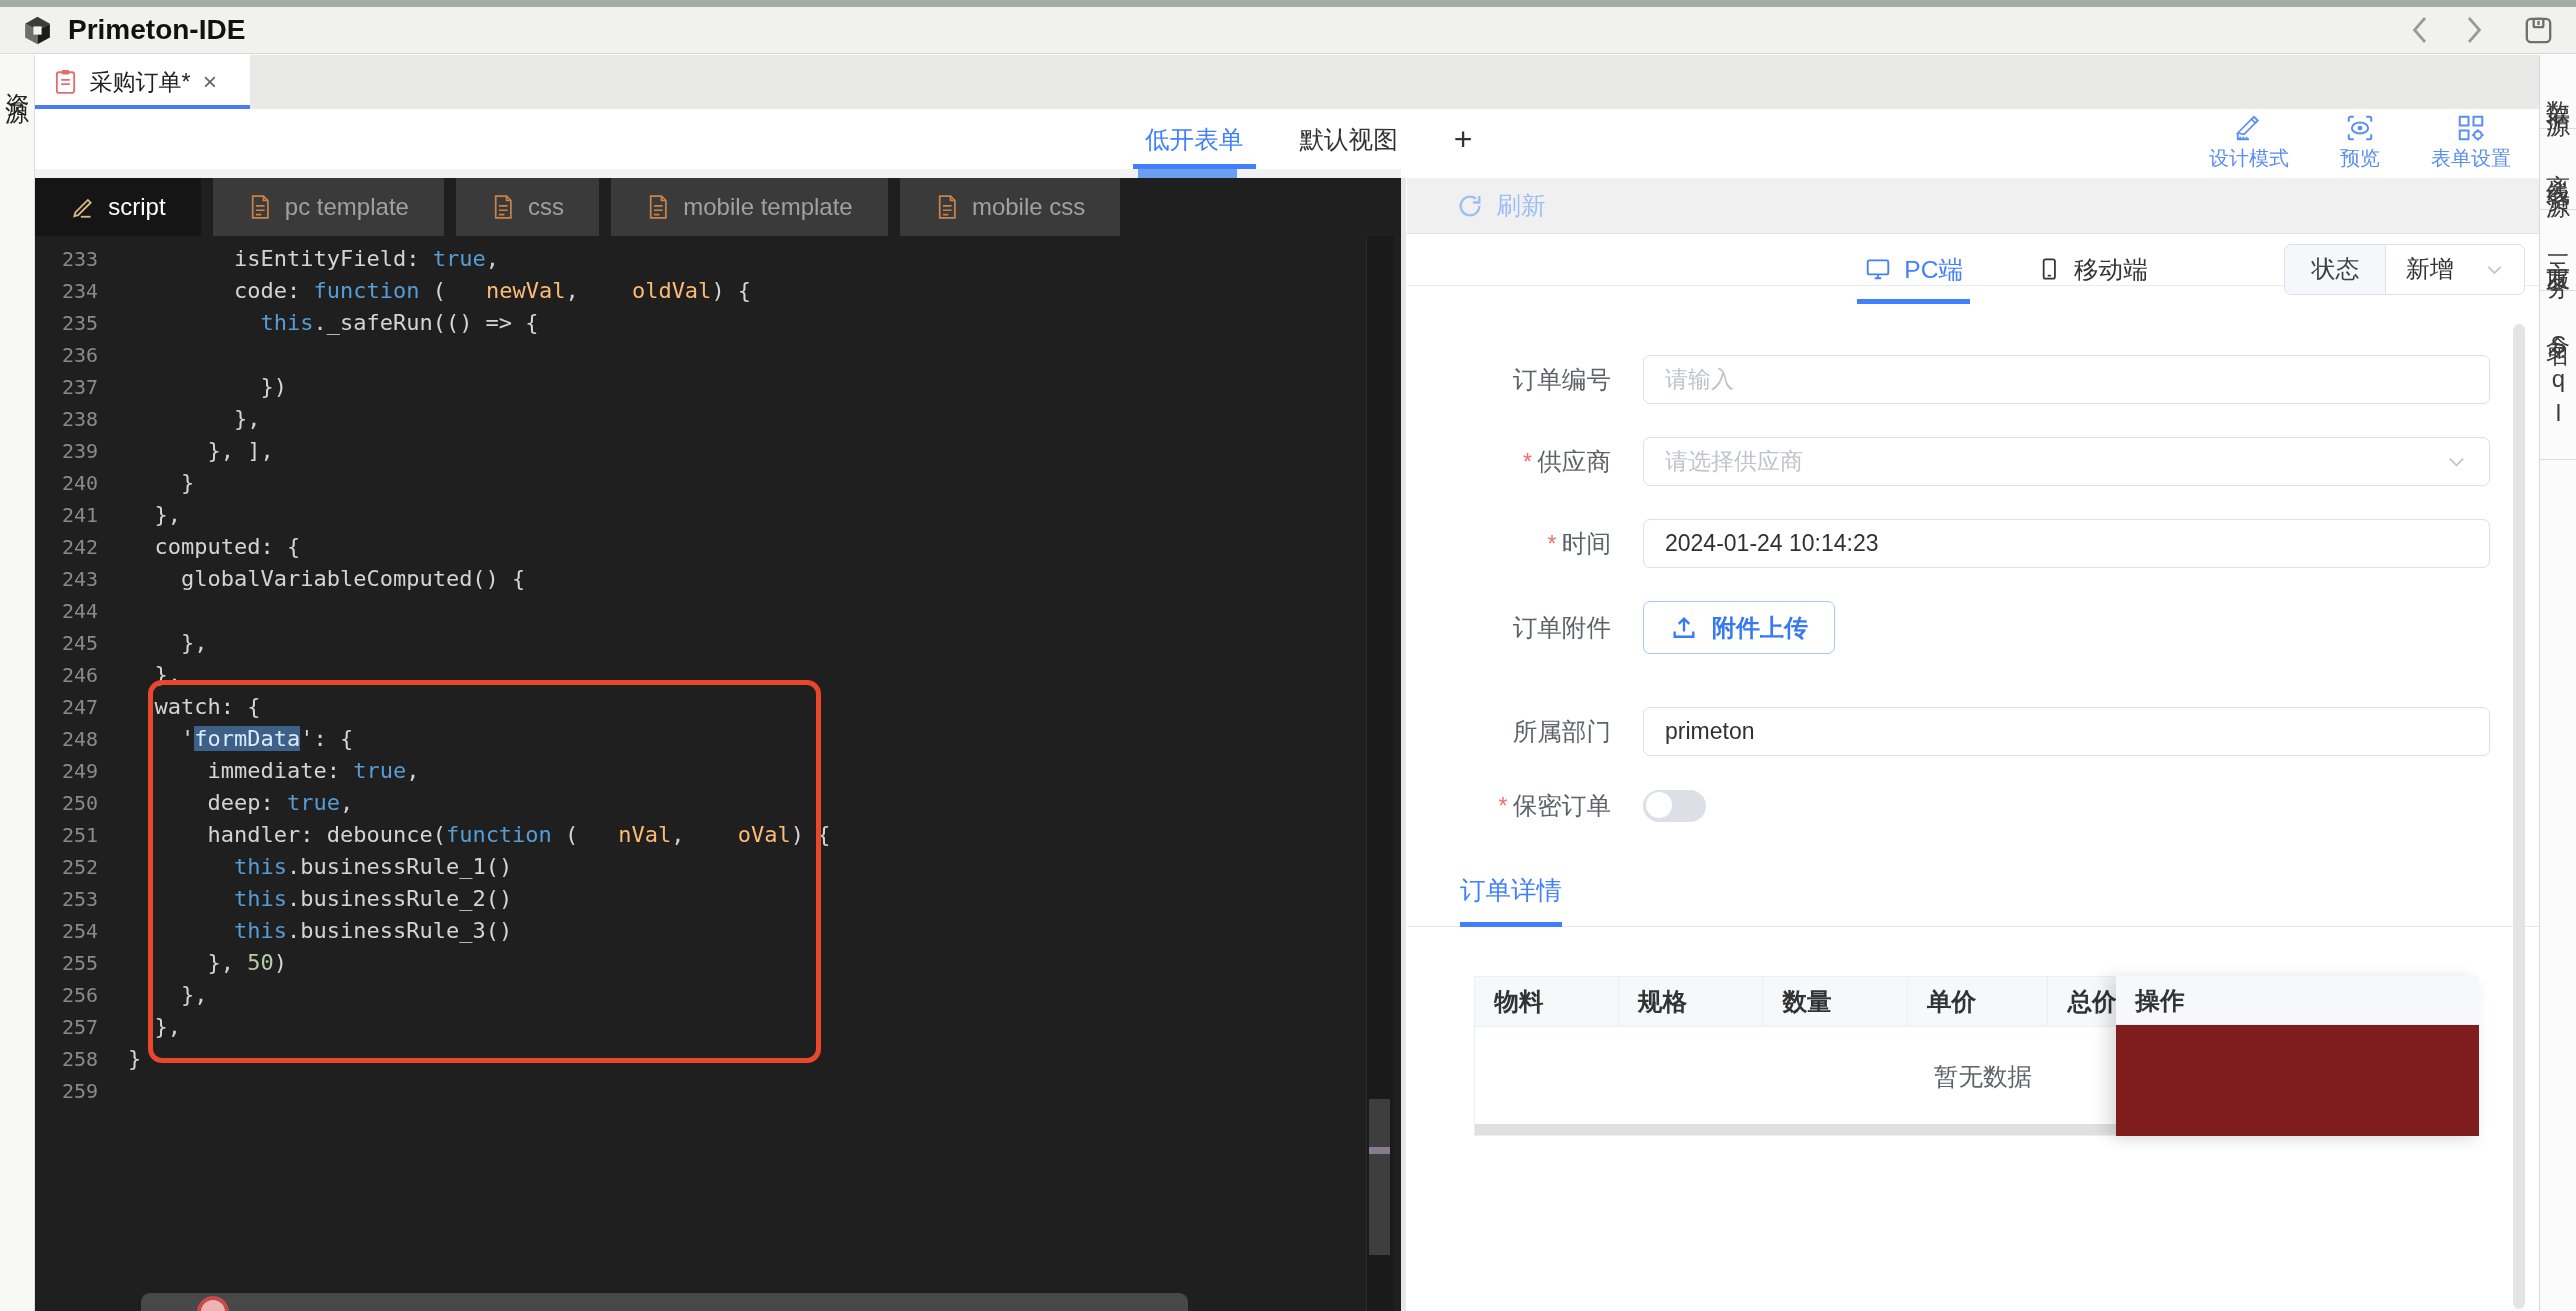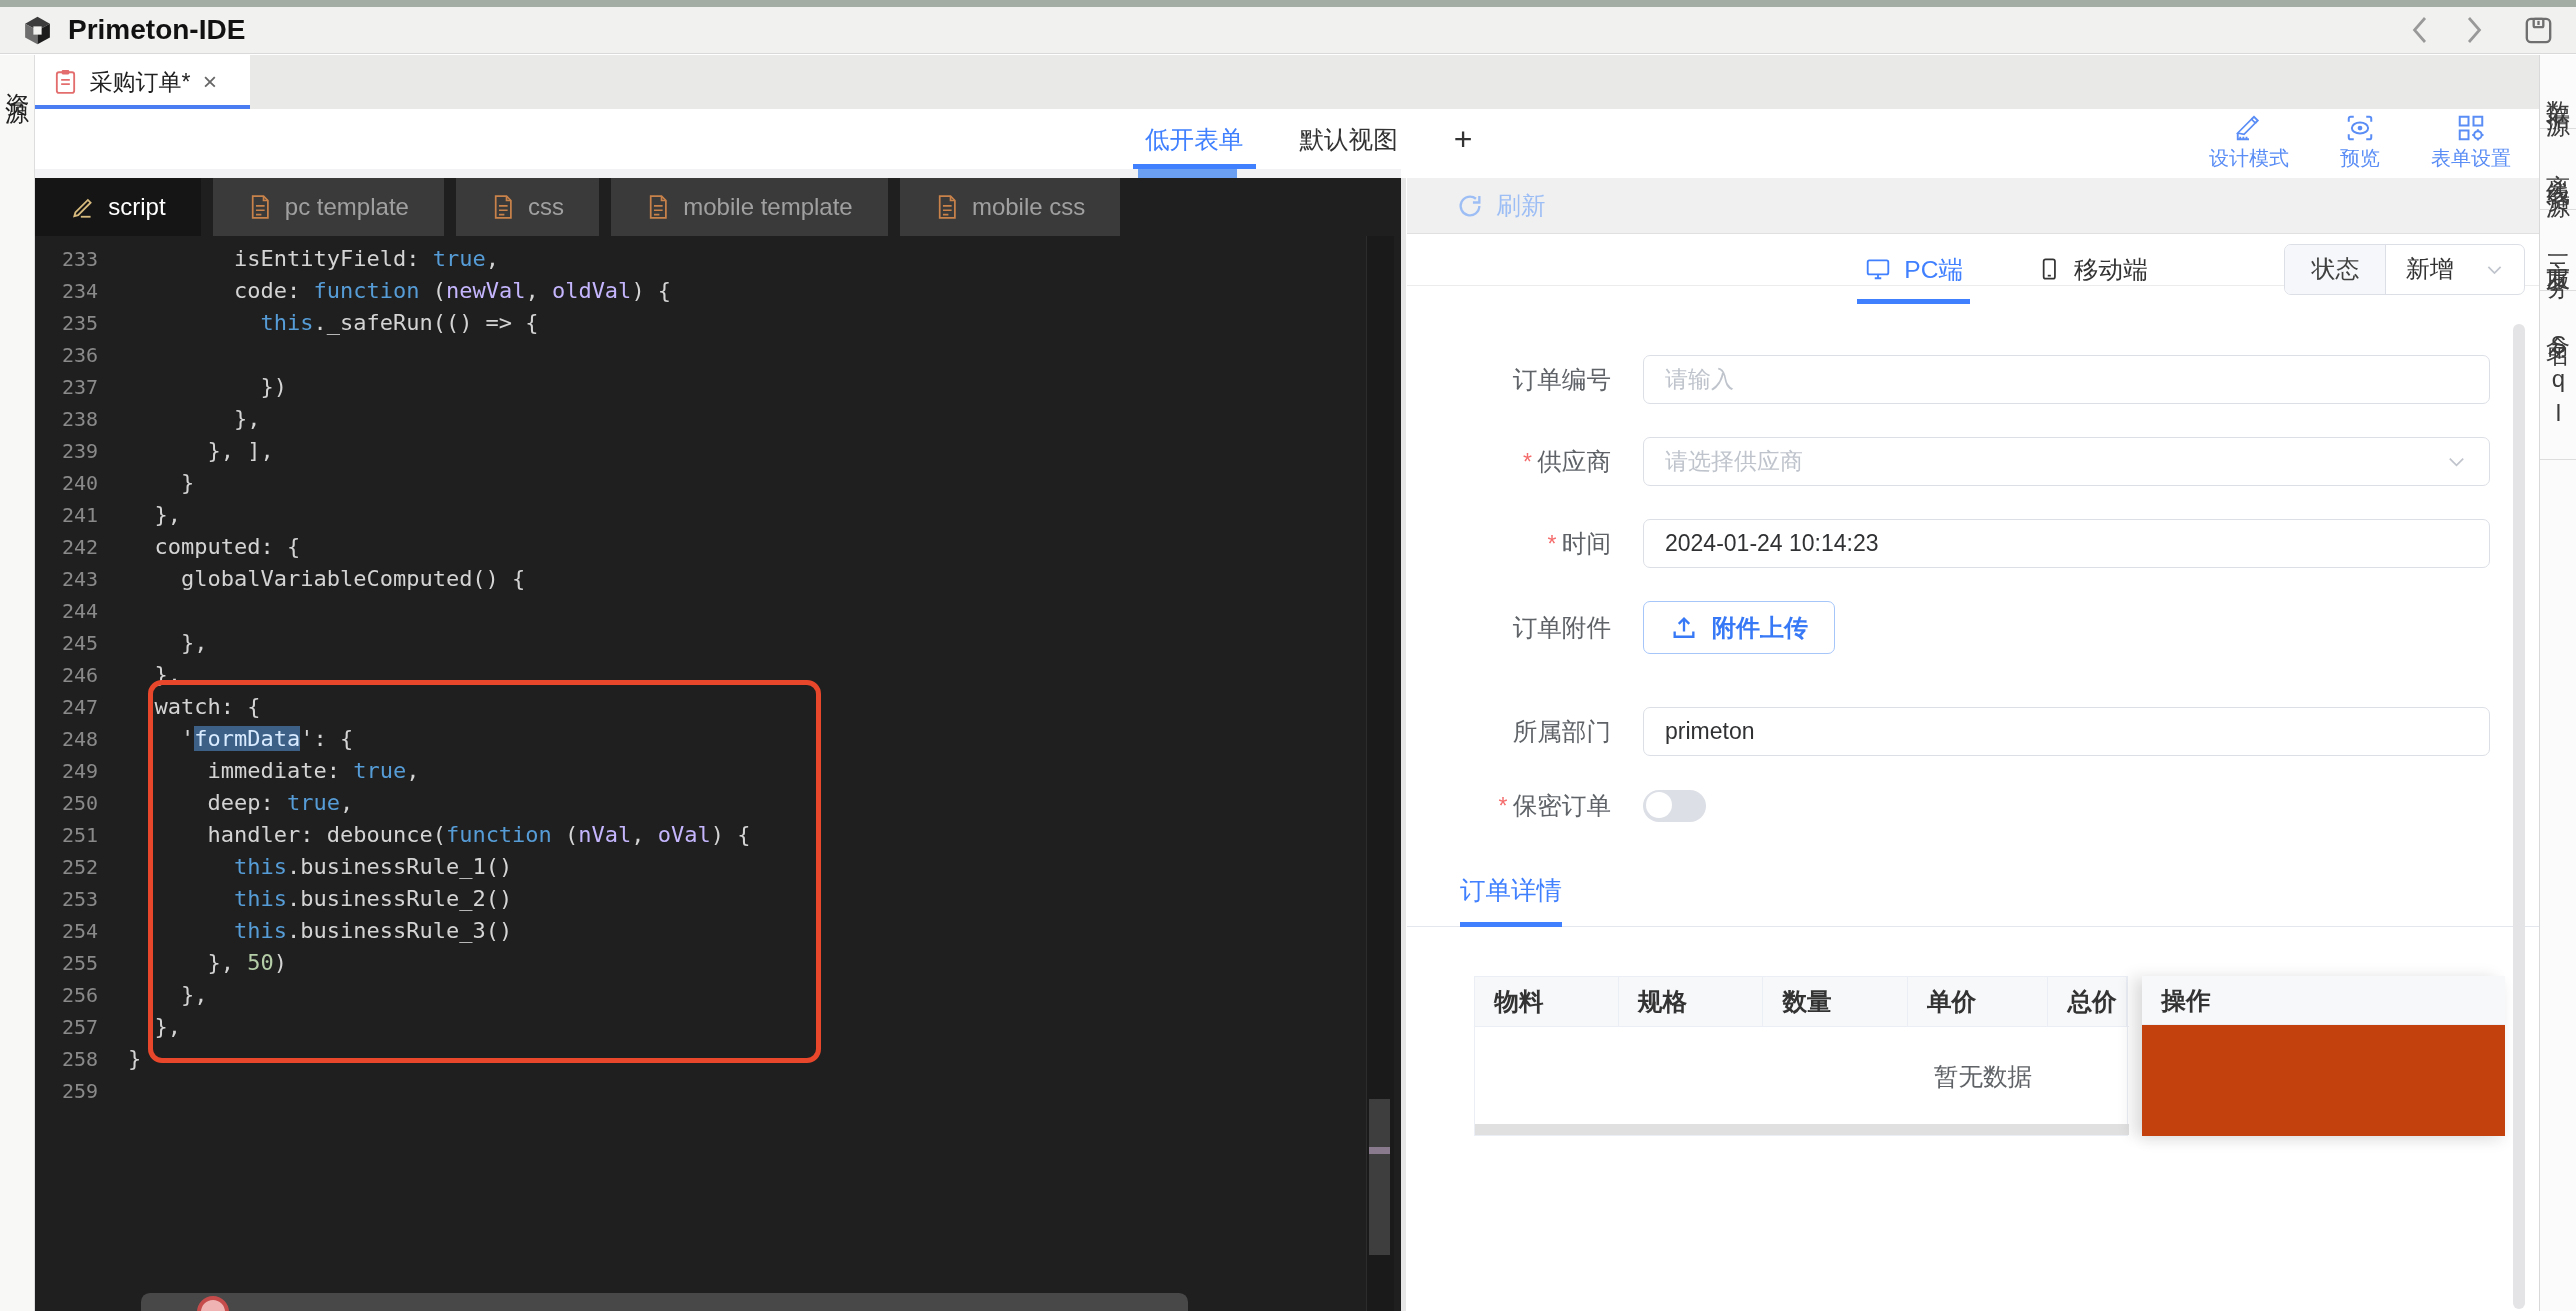--- a/index.html
+++ b/index.html
@@ -43,21 +43,21 @@
   .editor { position:absolute; left:35px; top:178px; width:1366px; height:1134px; background:#1f1f1f; overflow:hidden; }
   .ed-tabs { display:flex; height:58px; background:#1f1f1f; gap:12.3px; }
   .ed-tab { display:flex; align-items:center; gap:12.3px; padding:0 35px; background:#3a3a3a; color:#a0a0a0; font-size:24px; }
   .ed-tab.active { background:#151515; color:#fff; }
   .code { position:relative; padding-top:7px; font-family:"DejaVu Sans Mono","Liberation Mono",monospace;
           font-size:22px; line-height:32px; }
   .cl { display:flex; white-space:pre; height:32px; }
   .ln { flex:0 0 63px; text-align:right; color:#8a8a8a; font-size:20px; }
   .lc { padding-left:30px; color:#d4d4d4; }
   .tk-kw { color:#569cd6; } .tk-str { color:#ce9178; } .tk-cls { color:#4ec9b0; }
-  .tk-num { color:#b5cea8; } .tk-prm { color:#c4b5fd; }
+  .tk-num { color:#b5cea8; } .tk-prm { color:#fdba74;margin-left:40px; }
   .tk-hl { background:#3a4149; border-radius:2.6px; }
   .tk-sel { background:#3c6086; color:#d9ebff; }
   .red-box { position:absolute; left:113px; top:502px; width:673px; height:383px;
              border:5.3px solid #e8472b; border-radius:14px; pointer-events:none; }
   .ed-vtrack { position:absolute; right:7px; top:58px; bottom:0; width:28px; background:#1a1a1a; border-left:0.9px solid #2c2c2c; }
   .ed-vthumb { position:absolute; right:10.6px; top:921px; width:21px; height:156px; background:#3e3e3e; }
   .ed-vmark { position:absolute; right:10.6px; top:969px; width:21px; height:7px; background:#8a7a8d; }
   .bottom-bar { position:absolute; left:106px; bottom:-1.8px; width:1047px; height:21px; background:#484848; border-radius:8.8px 8.8px 0 0; }
   .rec-dot { position:absolute; left:56px; top:3.5px; width:32px; height:32px; border-radius:50%;
              background:#efb3b3; border:4.4px solid #c64c4c; }
@@ -97,21 +97,21 @@
                  border-bottom:5.3px solid #4080ff; margin-bottom:-0.9px; }
 
   .detail-table { position:relative; margin:49px 0 0 67px; width:1017px; font-size:24.6px; }
   .tbl-main { width:654px; border:0.9px solid #ebeef5; }
   .thead { display:flex; height:49px; background:#f7f8fa; }
   .th { display:flex; align-items:center; padding-left:19.3px; color:#333; font-weight:600;
         border-right:0.9px solid #ebeef5; height:100%; }
   .tbody { height:98px; position:relative; border-top:0.9px solid #ebeef5; width:654px; }
   .empty-text { position:absolute; left:508px; top:50%; transform:translate(-50%,-50%); color:#5f6266; white-space:nowrap; }
   .tbl-hscroll { width:654px; height:10.6px; background:#e0e0e0; }
-  .pinned-col { position:absolute; left:668px; top:0; width:363px; height:160px; background:#c2410c;
+  .pinned-col { position:absolute; left:642px; top:0; width:363px; height:160px; background:#7f1d1d;
                 box-shadow:-10.6px 0 14px rgba(0,0,0,.10), 0 7px 12.3px rgba(0,0,0,.06); }
   .pinned-col .th { border-right:none; background:#f7f8fa; height:49px; border-bottom:0.9px solid #ebeef5; }
   .pv-vthumb { position:absolute; right:14px; top:146px; bottom:3.5px; width:12.3px; border-radius:6.2px; background:#e4e4e6; }
 
   .right-rail { position:absolute; right:0; top:55px; width:37px; bottom:0; background:#fbfbfb; border-left:0.9px solid #d9d9d9; }
   .rr-item { width:100%; display:flex; justify-content:center; padding:26px 0; border-bottom:0.9px solid #ddd; }
   .rr-item .vtext { font-size:24px; color:#3a3a3a; letter-spacing:7px; }
 </style>
 </head>
 <body>

